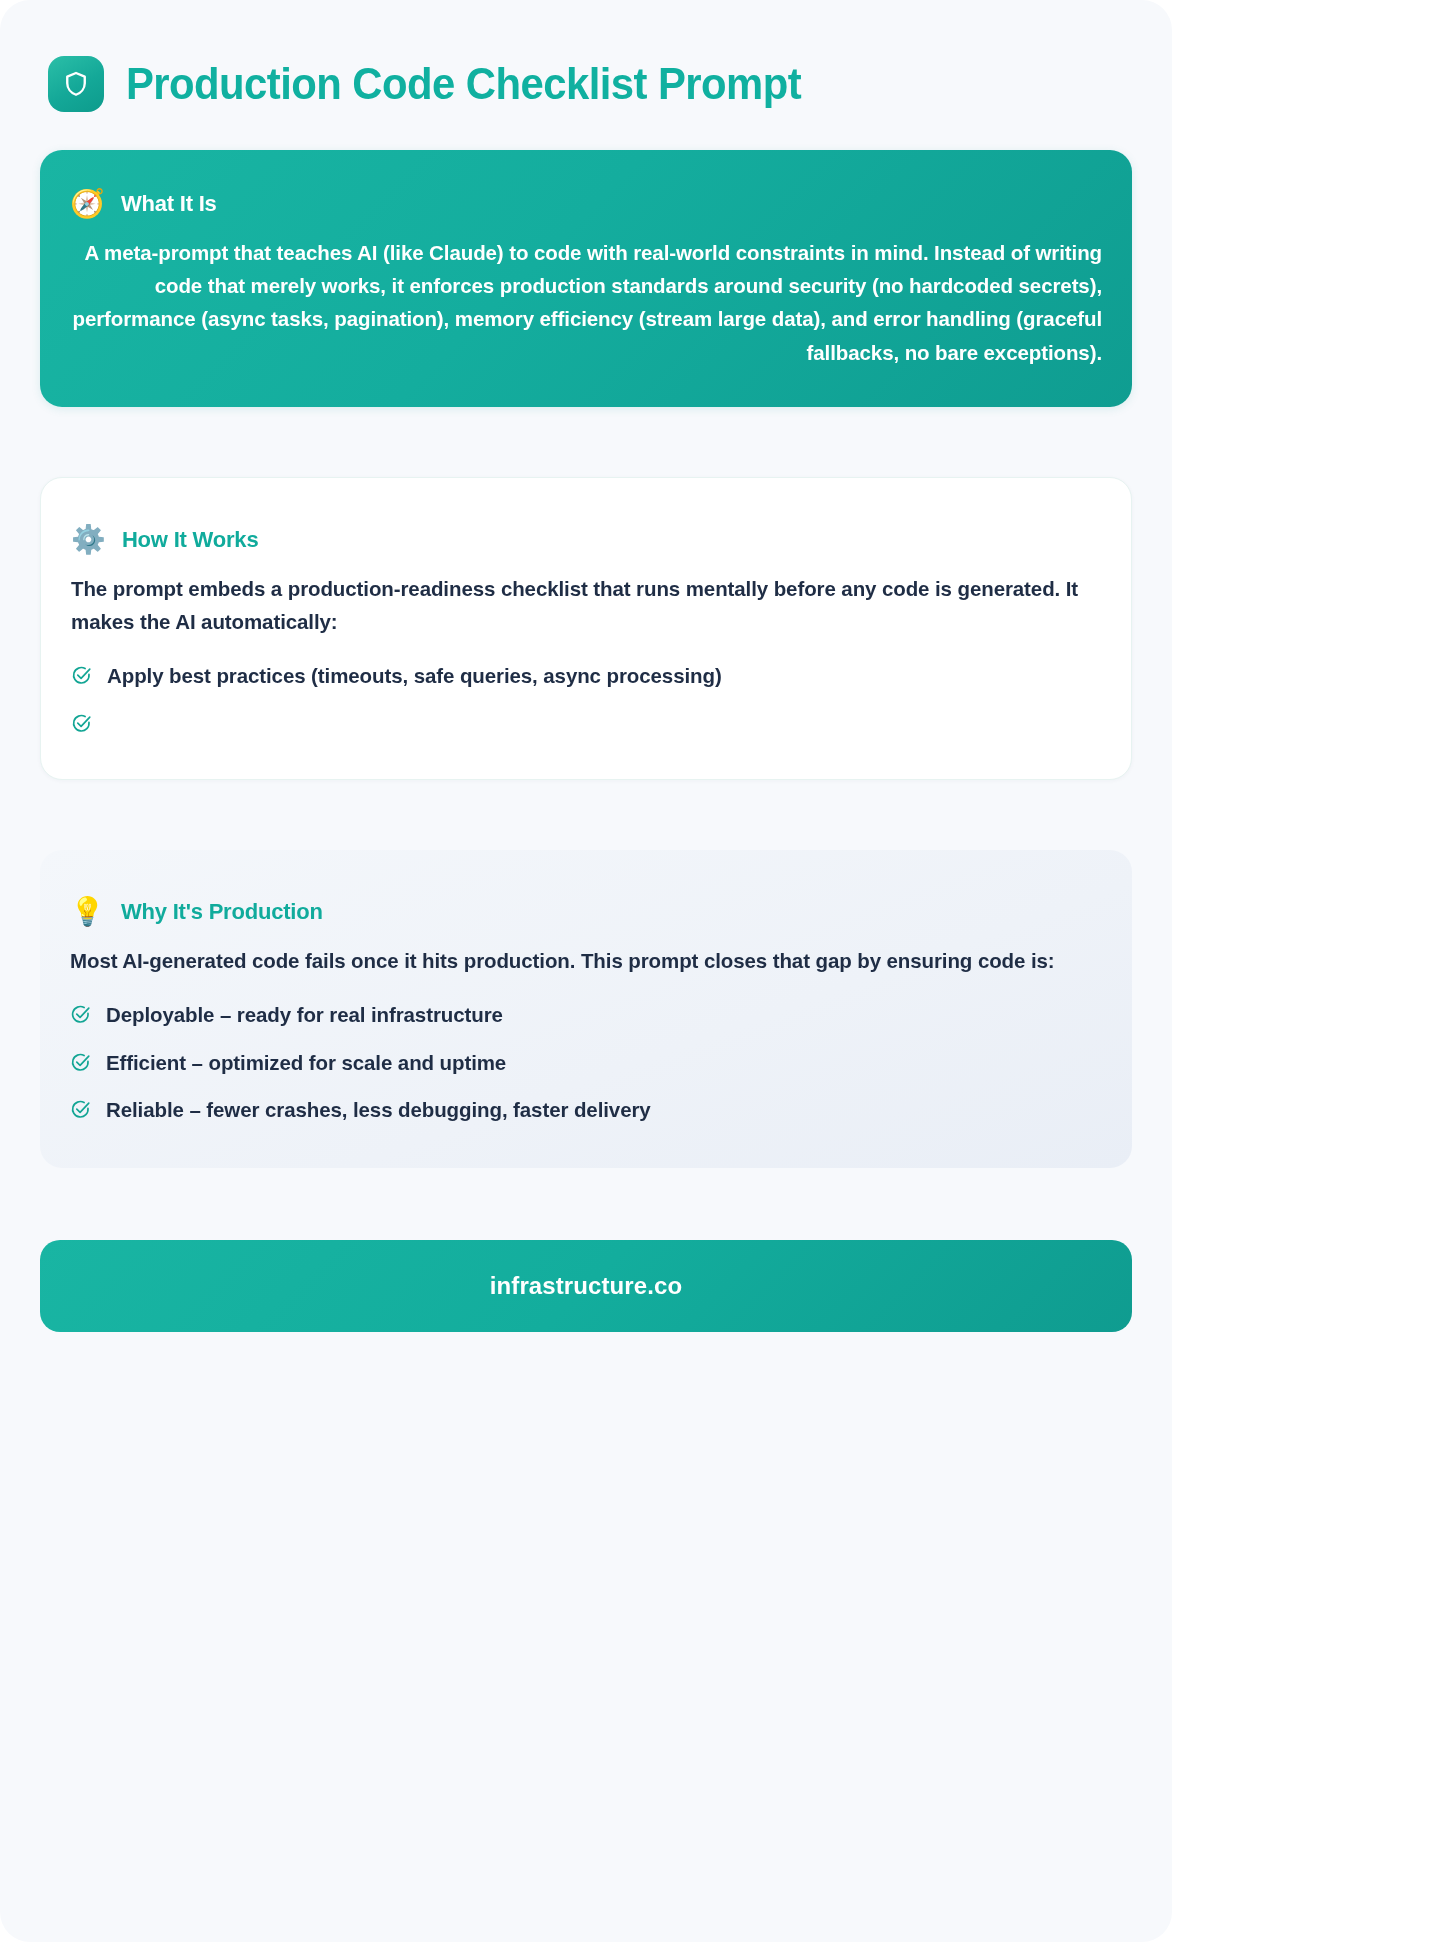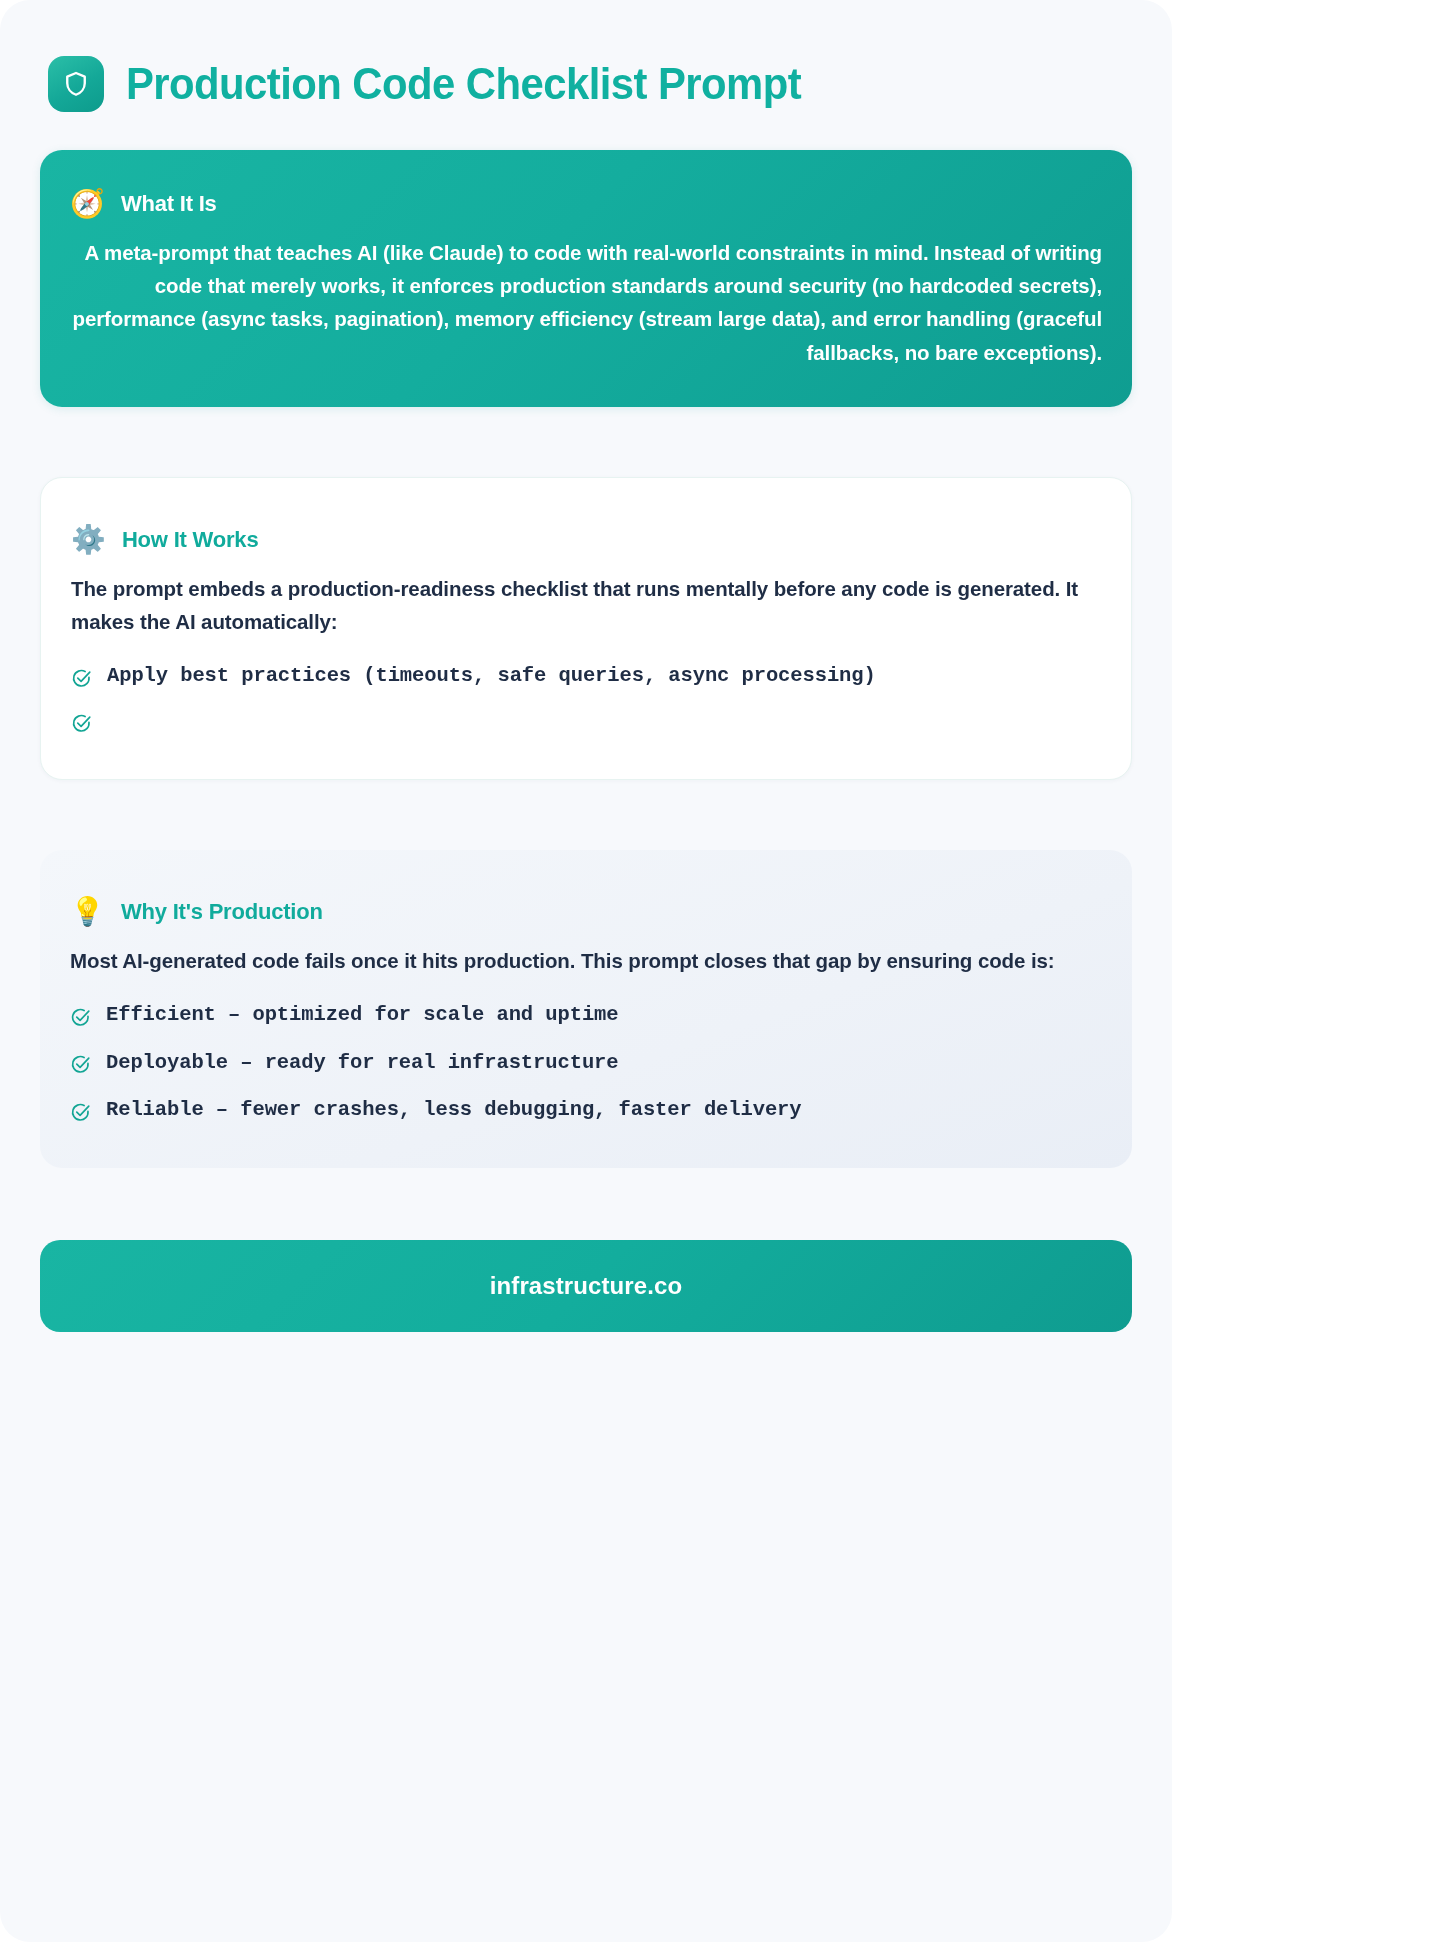--- a/index.html
+++ b/index.html
@@ -125,24 +125,23 @@
   .card-grey  .body-text { color: #1f2d45; }
 
   
   .check-list {
     list-style: none;
     margin: 24px 0 0 0;
     padding: 0;
   }
   .check-item {
     display: flex;
-    align-items: flex-end;
+    align-items: flex-start;
     gap: 14px;
     margin-bottom: 20px;
-    font-family: Liberation Mono, monospace;
   }
   .check-item:last-child { margin-bottom: 0; }
   .check-icon {
     flex: none;
     width: 22px;
     height: 22px;
     margin-top: 3px;
   }
   .check-icon svg { display: block; }
   .check-label {
@@ -226,30 +225,30 @@
       </div>
       <p class="body-text">Most AI-generated code fails once it hits production. This prompt closes that gap by ensuring code is:</p>
       <ul class="check-list">
         <li class="check-item">
           <span class="check-icon">
             <svg width="22" height="22" viewBox="0 0 24 24" fill="none" stroke="#12a594" stroke-width="1.8" stroke-linecap="round" stroke-linejoin="round">
               <path d="M20.5 4.5 L11 14.6 L7.4 11.1"></path>
               <path d="M19.6 10.2 A8.4 8.4 0 1 1 15.4 3.9"></path>
             </svg>
           </span>
+          <span class="check-label">Deployable – ready for real infrastructure</span>
+        </li>
+        <li class="check-item">
+          <span class="check-icon">
+            <svg width="22" height="22" viewBox="0 0 24 24" fill="none" stroke="#12a594" stroke-width="1.8" stroke-linecap="round" stroke-linejoin="round">
+              <path d="M20.5 4.5 L11 14.6 L7.4 11.1"></path>
+              <path d="M19.6 10.2 A8.4 8.4 0 1 1 15.4 3.9"></path>
+            </svg>
+          </span>
           <span class="check-label">Efficient – optimized for scale and uptime</span>
-        </li>
-        <li class="check-item">
-          <span class="check-icon">
-            <svg width="22" height="22" viewBox="0 0 24 24" fill="none" stroke="#12a594" stroke-width="1.8" stroke-linecap="round" stroke-linejoin="round">
-              <path d="M20.5 4.5 L11 14.6 L7.4 11.1"></path>
-              <path d="M19.6 10.2 A8.4 8.4 0 1 1 15.4 3.9"></path>
-            </svg>
-          </span>
-          <span class="check-label">Deployable – ready for real infrastructure</span>
         </li>
         <li class="check-item">
           <span class="check-icon">
             <svg width="22" height="22" viewBox="0 0 24 24" fill="none" stroke="#12a594" stroke-width="1.8" stroke-linecap="round" stroke-linejoin="round">
               <path d="M20.5 4.5 L11 14.6 L7.4 11.1"></path>
               <path d="M19.6 10.2 A8.4 8.4 0 1 1 15.4 3.9"></path>
             </svg>
           </span>
           <span class="check-label">Reliable – fewer crashes, less debugging, faster delivery</span>
         </li>

